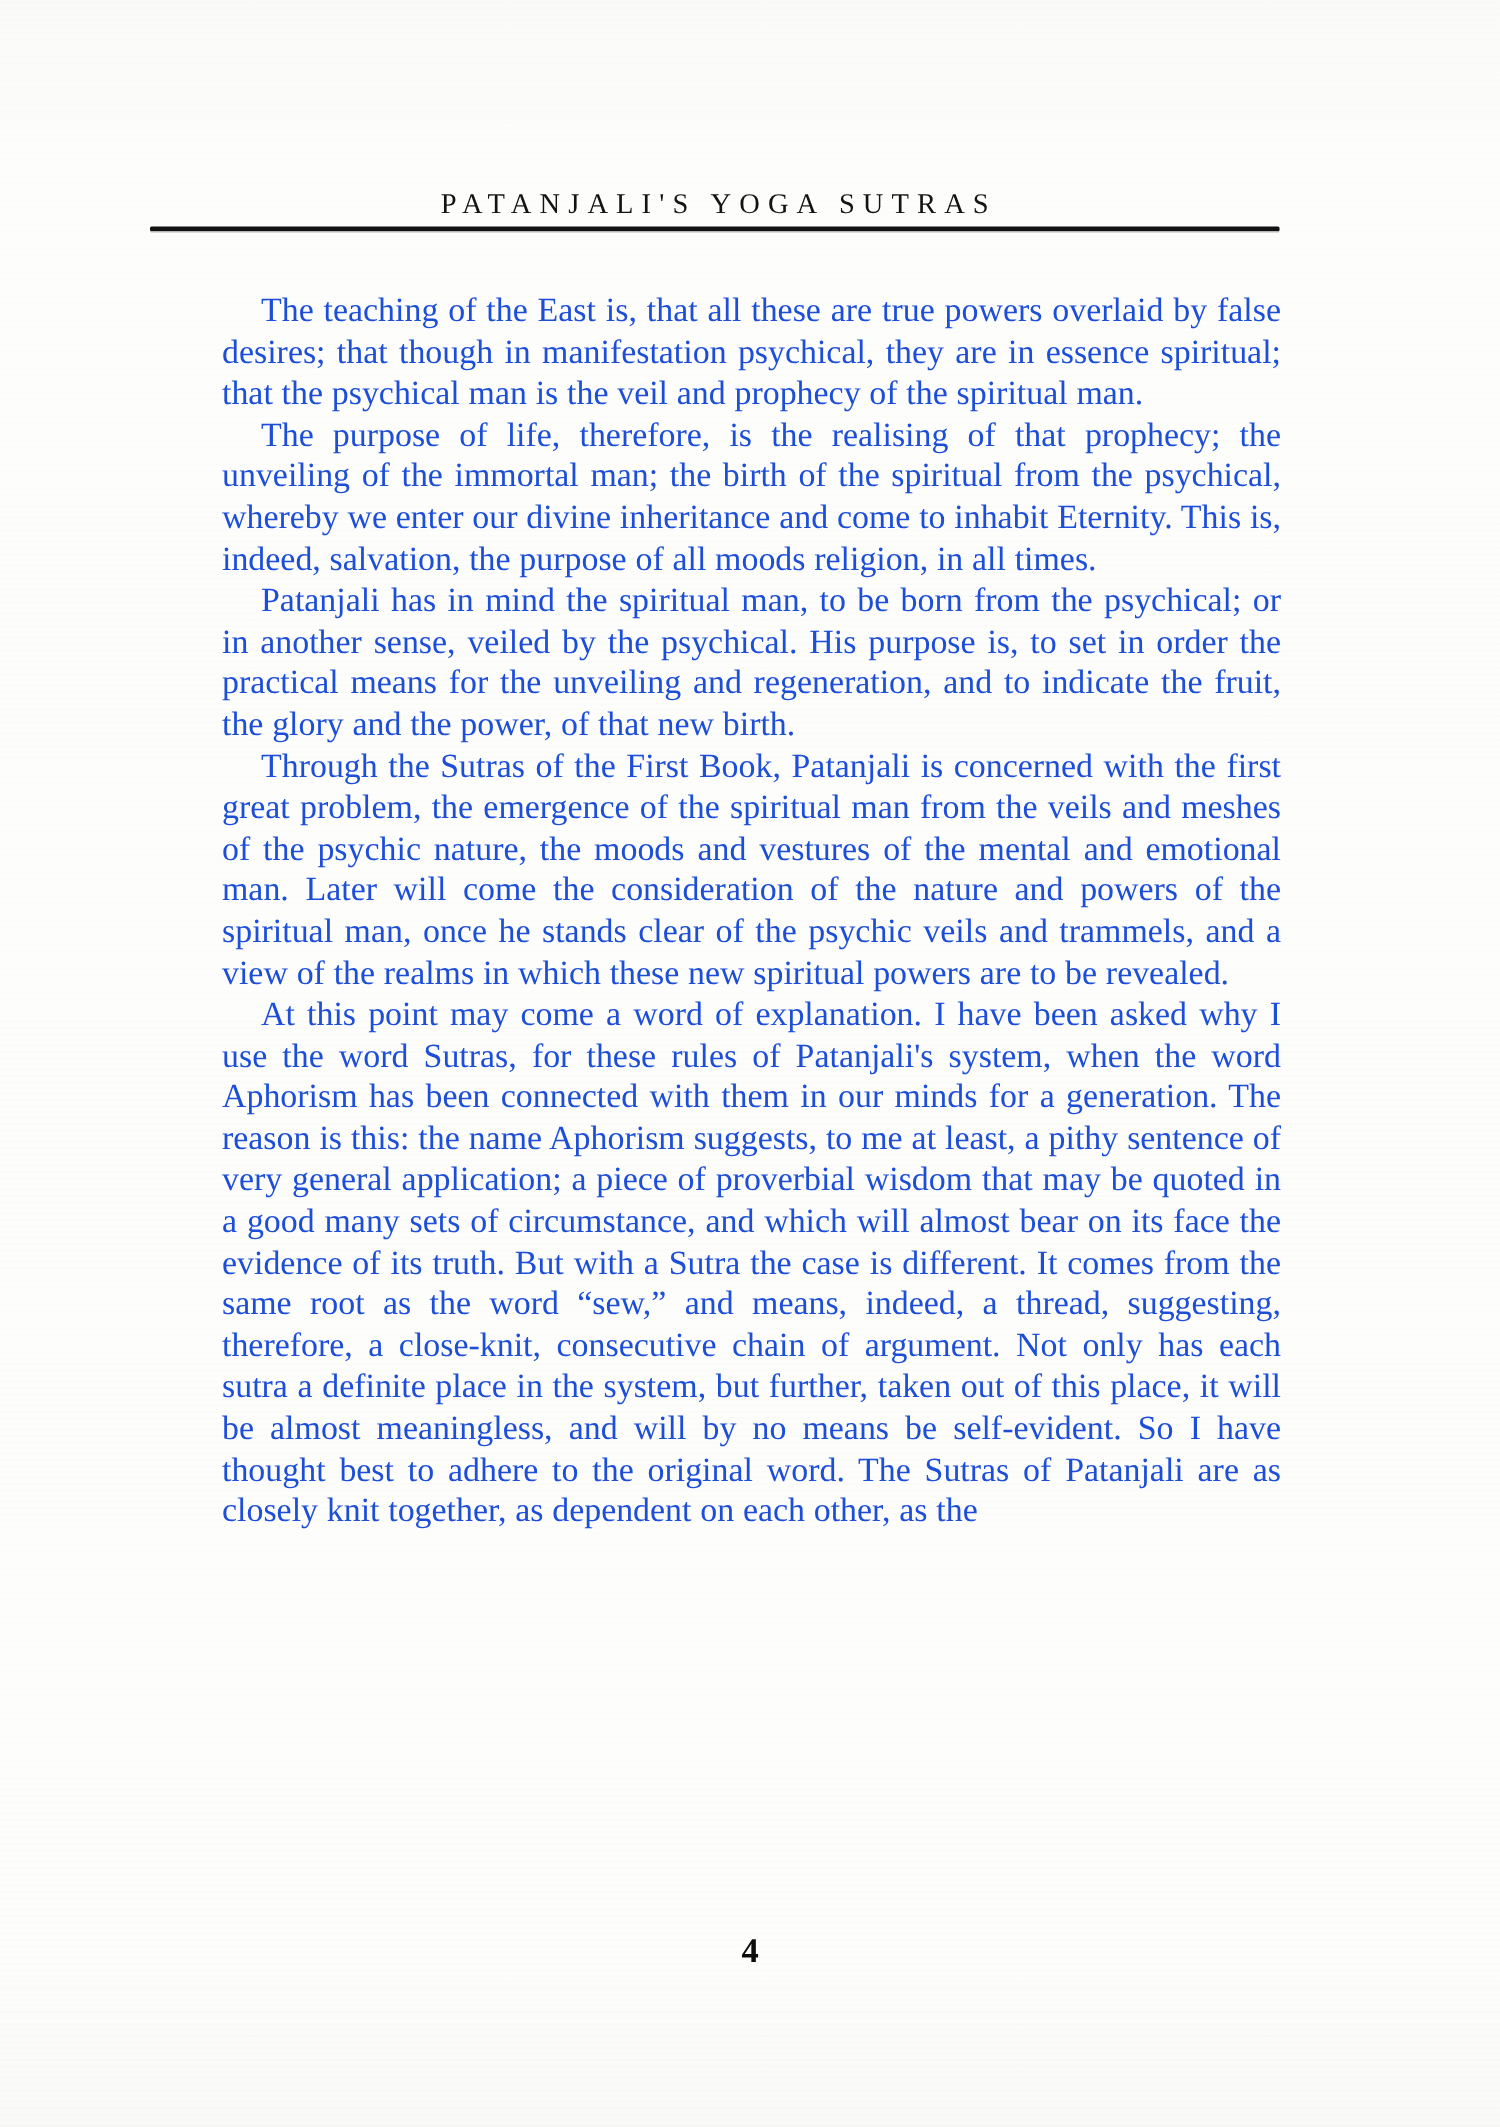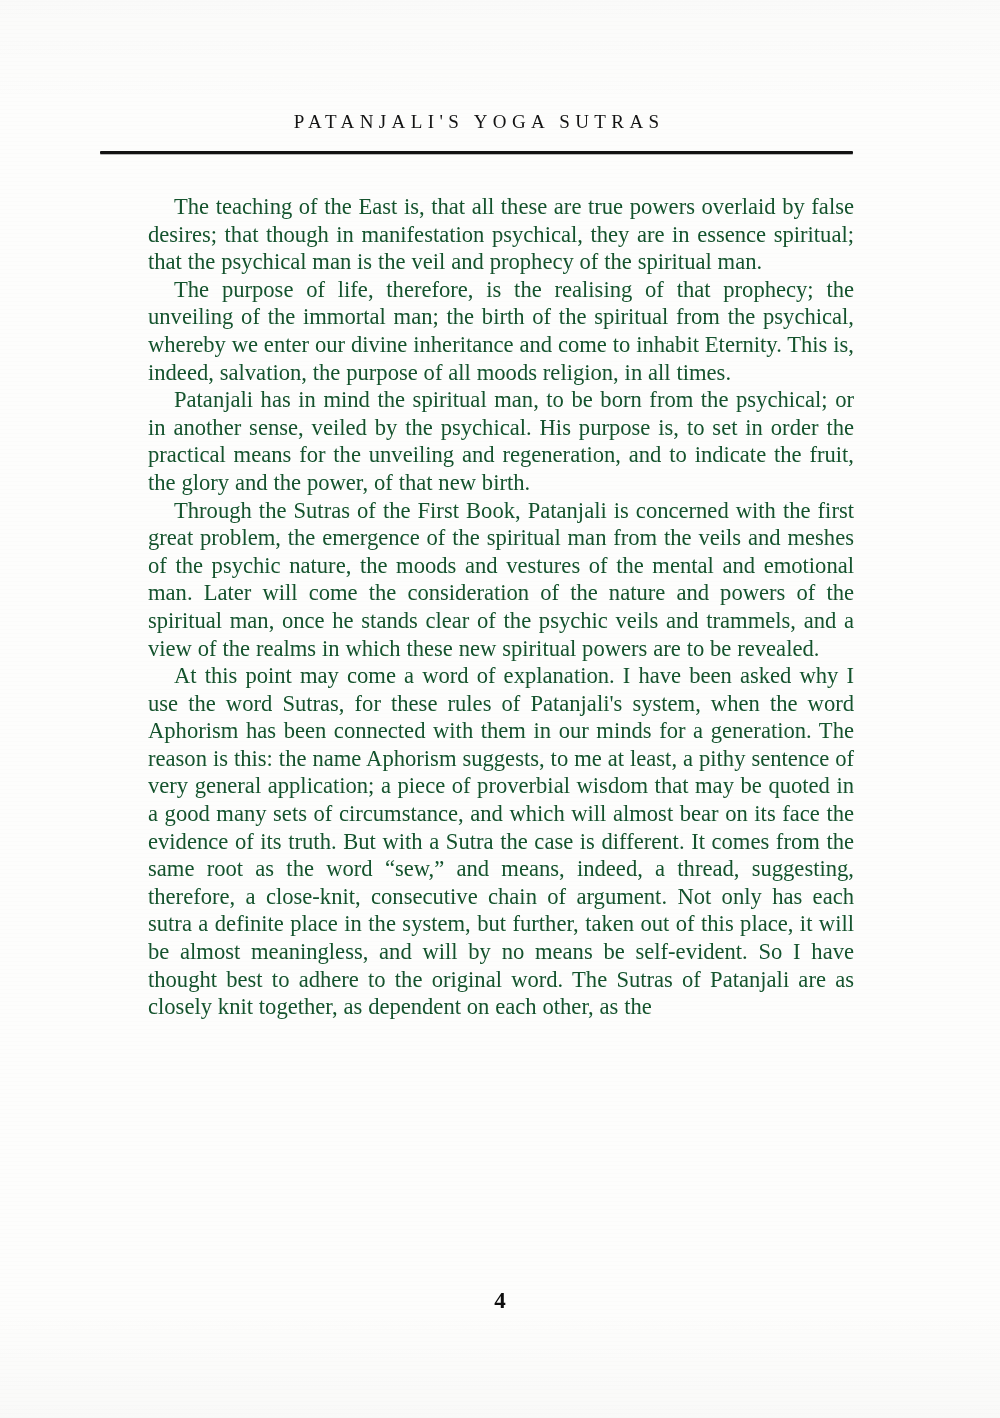--- a/index.html
+++ b/index.html
@@ -45,20 +45,21 @@
   .runhead {
     text-align: center;
     font-size: 19px;
     letter-spacing: 5.4px;
     text-indent: 5.4px;
     font-variant: small-caps;
     text-transform: uppercase;
     color: #131313;
     line-height: 1;
     white-space: nowrap;
+    margin-top: 15px;
   }
   .runhead-rule {
     position: absolute;
     left: 0;
     top: 39px;
     width: 753px;
     height: 3px;
     background: #121212;
     border-radius: 1px;
     box-shadow: 0 1px 0 rgba(0,0,0,0.28);
@@ -71,21 +72,21 @@
     top: 193px;
     width: 706px;
   }
   .para {
     margin: 0;
     text-align: justify;
     text-align-last: left;
     font-size: 22.6px;
     line-height: 27.6px;
     text-indent: 26px;
-    color: #14532d;
+    color: #1d4ed8;
     word-spacing: 0.2px;
     hyphens: none;
   }
 
   
   .folio {
     position: absolute;
     left: 0;
     top: 1289px;
     width: 1000px;

